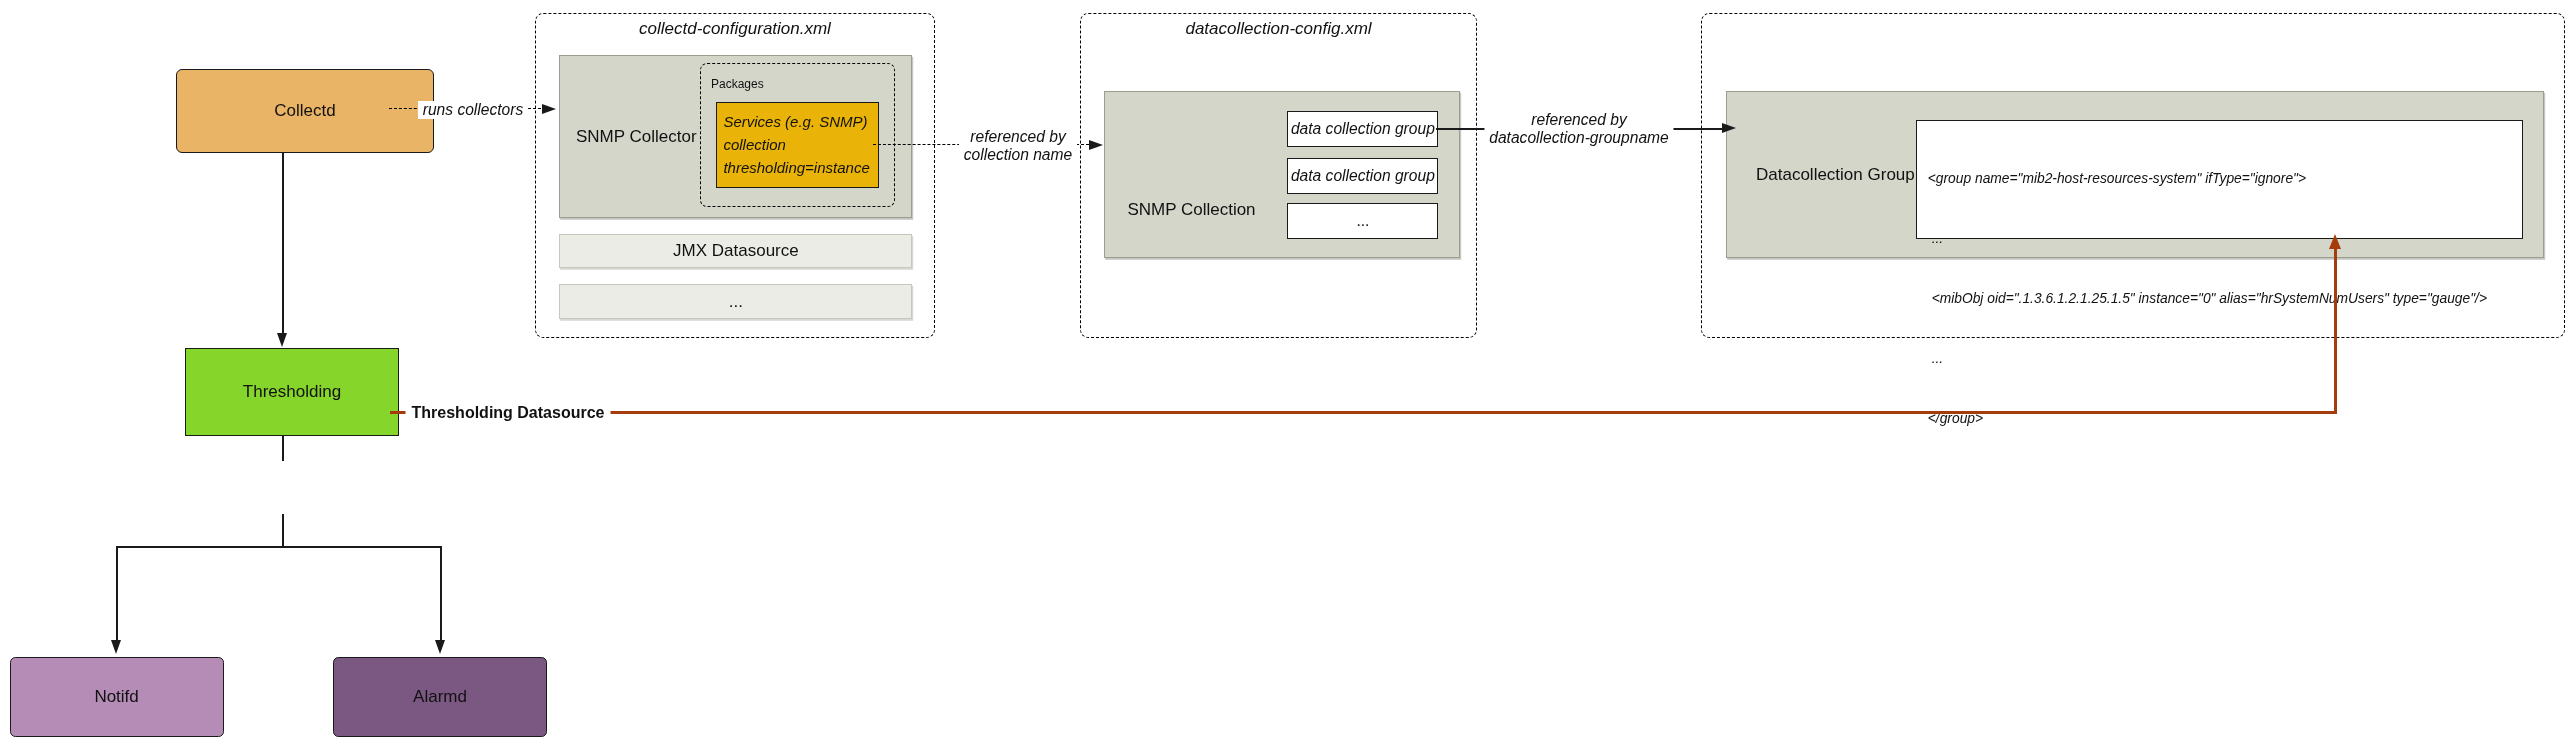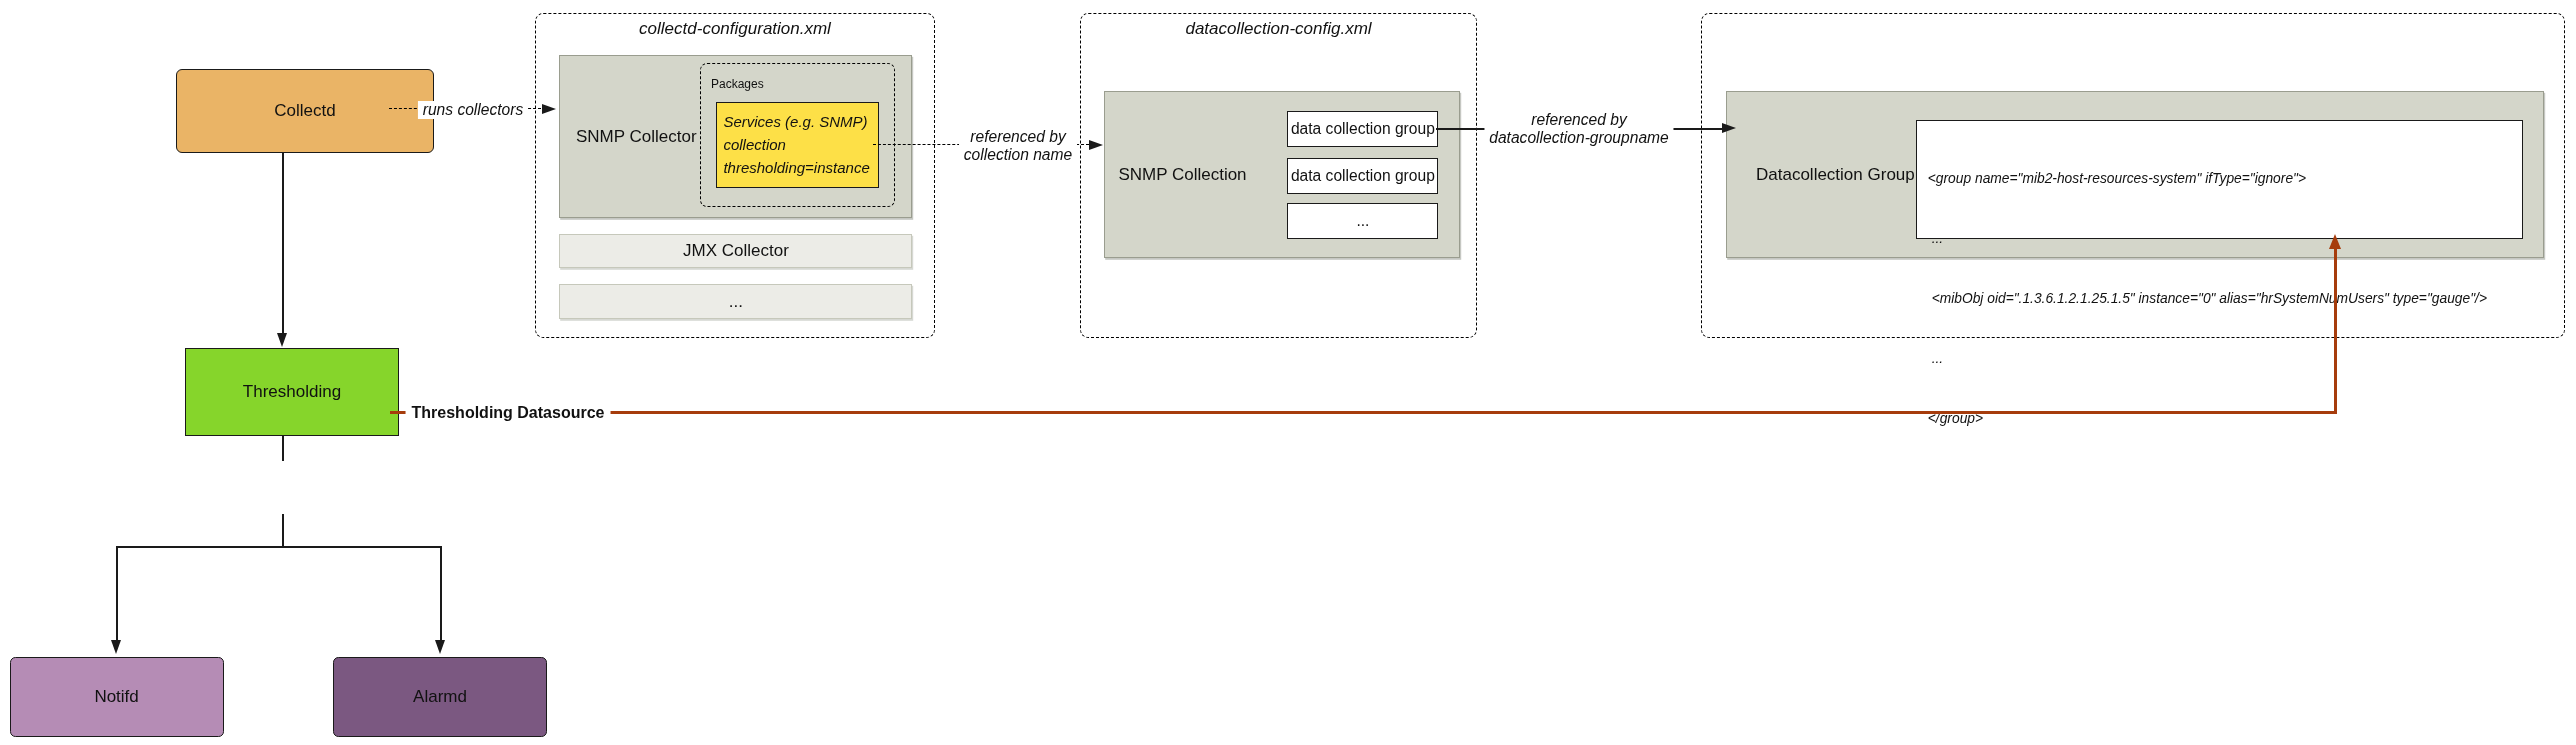--- a/index.html
+++ b/index.html
@@ -25,30 +25,30 @@
   .panel{position:absolute;background:#D4D6CA;border:1.2px solid #9a9d8f;box-sizing:border-box;
          box-shadow:1.2px 1.8px 0 rgba(90,95,80,0.35);}
   .panel-light{position:absolute;background:#ECECE7;border:1.2px solid #c6c8bb;box-sizing:border-box;
          box-shadow:1.2px 1.8px 0 rgba(120,125,108,0.30);display:flex;align-items:center;justify-content:center;font-size:17px;}
   .panel-label{position:absolute;top:50%;transform:translateY(-50%);font-size:17px;white-space:nowrap;}
 
   #gray1{left:23.4px;top:41px;width:353px;height:163px;}
   #gray1-label{left:15.6px;}
   #packages{position:absolute;left:140px;top:7.2px;width:195px;height:144px;border:1.8px dashed #000;border-radius:7.2px;box-sizing:border-box;}
   #packages-label{position:absolute;top:13px;left:9.6px;font-size:12px;}
-  #services{position:absolute;left:15px;top:38px;width:163px;height:86px;background:#fde047;border:1.8px solid #1a1a1a;
+  #services{position:absolute;left:15px;top:38px;width:163px;height:86px;background:#eab308;border:1.8px solid #1a1a1a;
             box-sizing:border-box;padding:7.2px 6px;font-size:15px;font-style:italic;line-height:23px;}
   #jmx{left:23.4px;top:220px;width:353px;height:34px;}
   #more1{left:23.4px;top:270px;width:353px;height:35px;}
 
   #gray2{left:23.4px;top:77px;width:356px;height:167px;}
-  #gray2-label{left:13px;}
+  #gray2-label{left:22px;margin-top:35px;}
   .dcg{position:absolute;left:182px;width:151px;height:36px;background:#fff;border:1.8px solid #1a1a1a;box-sizing:border-box;
        display:flex;align-items:center;justify-content:center;font-size:15.6px;}
-  .dcg.it{}
+  .dcg.it{font-style:italic;}
   #dcg1{top:19px;} #dcg2{top:66px;} #dcg3{top:111px;}
 
   #gray3{left:24px;top:77px;width:818px;height:167px;}
   #gray3-label{left:29px;}
   #xmlbox{position:absolute;left:189px;top:27.6px;width:607px;height:119px;background:#fff;border:1.8px solid #1a1a1a;
           box-sizing:border-box;padding:8.4px 10.8px;font-size:13.8px;font-style:italic;line-height:20px;white-space:pre;}
 
   
   .hline{position:absolute;height:1.8px;background:#1a1a1a;z-index:3;}
   .hline-dashed{position:absolute;height:0;border-top:1.8px dashed #000;z-index:3;background:none;}
@@ -115,21 +115,21 @@
       <div id="packages">
         <span id="packages-label">Packages</span>
         <div id="services">
           <div>Services (e.g. SNMP)</div>
           <div>collection</div>
           <div>thresholding=instance</div>
         </div>
       </div>
     </div>
     <div class="panel-light" id="jmx" style="background-color: rgb(236, 236, 231);">
-      <span>JMX Collector</span>
+      <span>JMX Datasource</span>
     </div>
     <div class="panel-light" id="more1" style="background-color: rgb(236, 236, 231);">
       <span>...</span>
     </div>
   </div>
 
   <div class="filebox" id="box2">
     <div class="title">datacollection-config.xml</div>
     <div class="panel" id="gray2" style="background-color: rgb(212, 214, 202);">
       <span class="panel-label" id="gray2-label">SNMP Collection</span>

